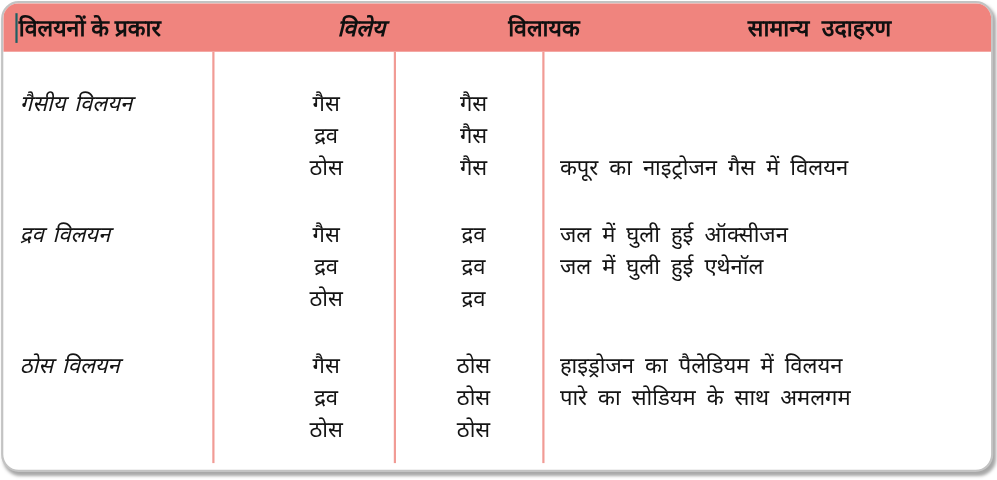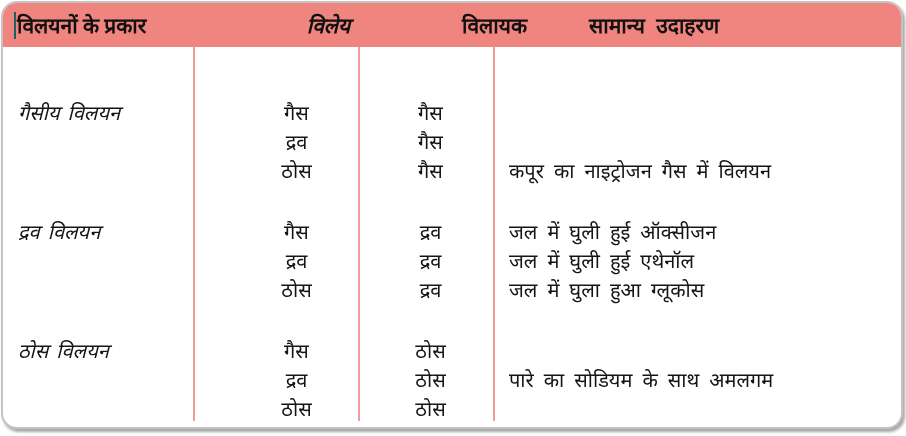--- a/index.html
+++ b/index.html
@@ -32,21 +32,21 @@
     align-items: center;
     font-weight: bold;
     font-size: 21px;
     color: #101010;
     gap: 32px;
   }
   .header .hc { white-space: nowrap; }
   .hc.c1 { padding-left: 11px; position: relative; }
   .hc.c2 { text-align: center; padding-left: 42px; font-style: italic; }
   .hc.c3 { text-align: center; padding-left: 10px; }
-  .hc.c4 { text-align: left; word-spacing: 6px; }
+  .hc.c4 { text-align: center; word-spacing: 6px; }
   .cursor {
     display: inline-block;
     width: 2px; height: 27px;
     background: #1d5f63;
     vertical-align: -6px;
     margin-right: 1px;
   }
   
   .divider {
     position: absolute;
@@ -55,21 +55,21 @@
     width: 2px;
     background: var(--divider, #f19b95);
   }
   .d1 { left: 190px; }
   .d2 { left: 355px; }
   .d3 { left: 490px; }
   
   .tbody {
     position: absolute;
     left: 0; top: 44px; right: 0; bottom: 0;
-    padding-top: 52px;
+    padding-top: 34px;
     font-size: 20px;
     color: #141414;
   }
   .group {
     display: grid;
     grid-template-columns: 190px 1fr;
     margin-bottom: 32px;
   }
   .gtype {
     padding-left: 15px;
@@ -137,31 +137,31 @@
           <div class="cell example">जल में घुली हुई ऑक्सीजन</div>
         </div>
         <div class="row">
           <div class="cell solute">द्रव</div>
           <div class="cell solvent">द्रव</div>
           <div class="cell example">जल में घुली हुई एथेनॉल</div>
         </div>
         <div class="row">
           <div class="cell solute">ठोस</div>
           <div class="cell solvent">द्रव</div>
-          <div class="cell example">जल में घुला हुआ ग्लूकोस</div>
         </div>
       </div>
     </div>
 
     <div class="group">
       <div class="gtype">ठोस विलयन</div>
       <div class="rows">
         <div class="row">
           <div class="cell solute">गैस</div>
           <div class="cell solvent">ठोस</div>
+          <div class="cell example">हाइड्रोजन का पैलेडियम में विलयन</div>
         </div>
         <div class="row">
           <div class="cell solute">द्रव</div>
           <div class="cell solvent">ठोस</div>
           <div class="cell example">पारे का सोडियम के साथ अमलगम</div>
         </div>
         <div class="row">
           <div class="cell solute">ठोस</div>
           <div class="cell solvent">ठोस</div>
         </div>

